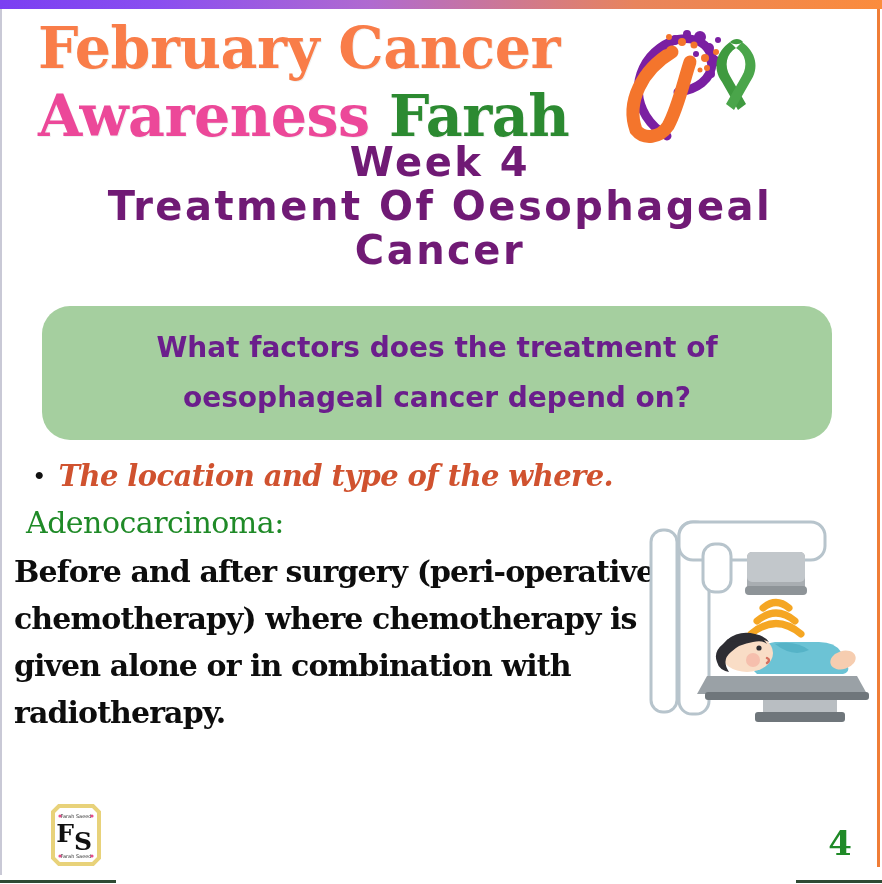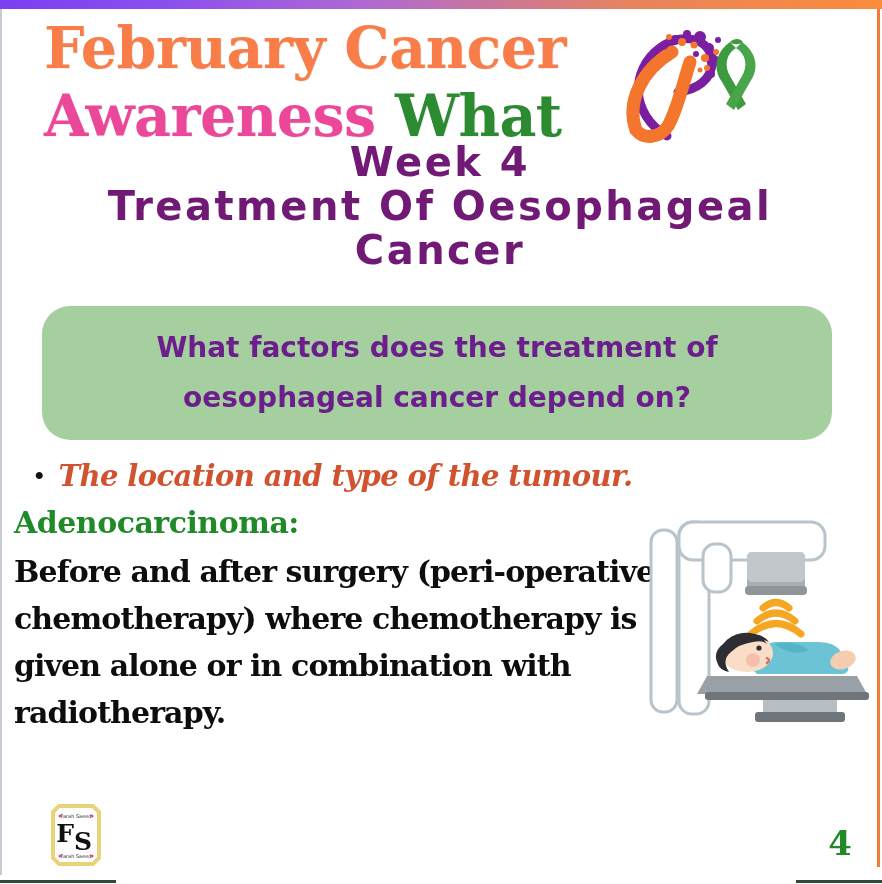--- a/index.html
+++ b/index.html
@@ -59,21 +59,21 @@
 
   
   .masthead {
     position: absolute;
     top: 12px; left: 0;
     width: 882px;
     height: 142px;
   }
   .masthead-text {
     position: absolute;
-    left: 44px; top: 2px;
+    left: 38px; top: 2px;
     width: 560px;
     text-align: left;
   }
   .mast-line {
     font-family: "DejaVu Serif", "Liberation Serif", serif;
     font-weight: 700;
     font-size: 57px;
     line-height: 68px;
     letter-spacing: -0.5px;
     white-space: nowrap;
@@ -149,24 +149,24 @@
     font-weight: 700;
     font-style: italic;
     font-size: 29px;
     line-height: 40px;
     letter-spacing: -0.6px;
     white-space: nowrap;
   }
 
   .subhead {
     position: absolute;
-    top: 503px; left: 14px;
+    top: 503px; left: 26px;
     color: #1f8a27;
     font-family: "DejaVu Serif", "Liberation Serif", serif;
-    font-weight: 700;
+    font-weight: 400;
     font-size: 30px;
     line-height: 40px;
     letter-spacing: -0.5px;
   }
 
   .body-para {
     position: absolute;
     top: 548px; left: 14px;
     width: 648px;
     color: #0d0d0d;
@@ -211,21 +211,21 @@
   <div class="bottom-rule-left"></div>
   <div class="bottom-rule-right"></div>
 
   <div class="masthead">
 
     <div class="masthead-text">
       <div class="mast-line">
         <span class="mast-orange">February Cancer</span>
       </div>
       <div class="mast-line">
-        <span class="mast-purple">Awareness </span><span class="mast-green">What</span>
+        <span class="mast-purple">Awareness </span><span class="mast-green">Farah</span>
       </div>
     </div>
 
     <div class="ribbons">
       <svg viewBox="0 0 150 130" width="150" height="130">
 
         <path d="M55 118 C 18 96, 18 52, 48 30 C 72 12, 100 22, 100 44 C 100 62, 84 72, 66 74" fill="none" stroke="#7a1fa2" stroke-width="9" stroke-linecap="round"></path>
 
         <path d="M60 34 C 30 52, 14 84, 24 112 C 32 122, 48 120, 56 108 C 66 90, 72 62, 78 44" fill="none" stroke="#f4752c" stroke-width="13" stroke-linecap="round"></path>
 
@@ -264,21 +264,21 @@
     <span class="sub-week">Week 4</span>
     <span class="sub-topic">Treatment Of Oesophageal Cancer</span>
   </div>
 
   <div class="question-box">
     <div class="question-text">What factors does the treatment of oesophageal cancer depend on?</div>
   </div>
 
   <div class="bullet-row">
     <span class="bullet-dot">•</span>
-    <span class="bullet-text">The location and type of the tumour.</span>
+    <span class="bullet-text">The location and type of the where.</span>
   </div>
 
   <div class="subhead">Adenocarcinoma:</div>
 
   <div class="body-para">Before and after surgery (peri-operative chemotherapy) where chemotherapy is given alone or in combination with radiotherapy.</div>
 
   <div class="illustration">
     <svg viewBox="0 0 232 216" width="232" height="216">
 
       <rect x="6" y="22" width="26" height="182" rx="12" fill="#ffffff" stroke="#b7c4cc" stroke-width="3"></rect>

